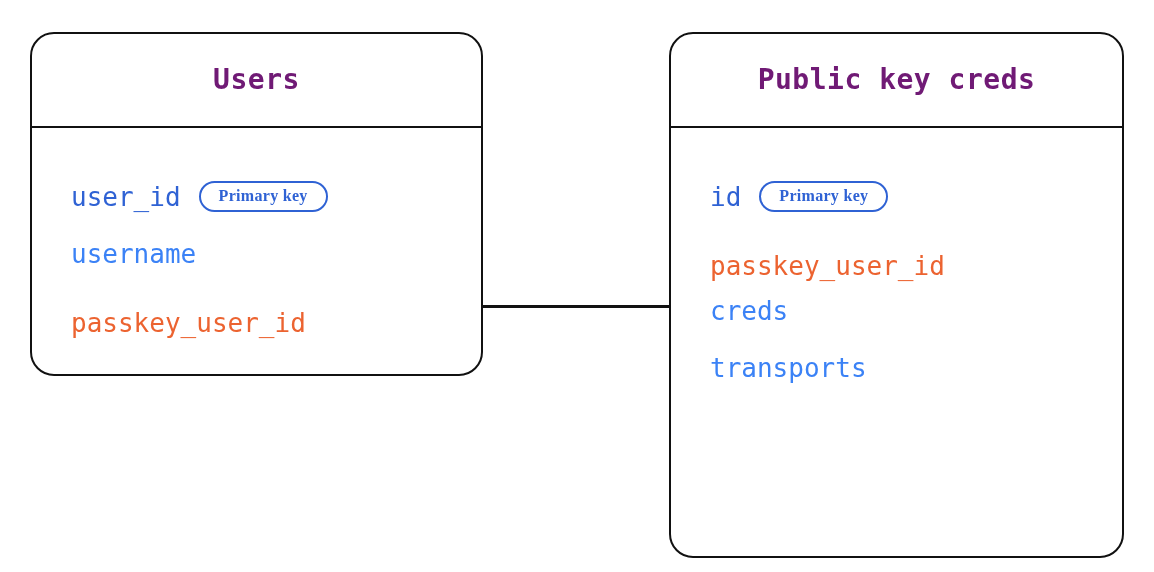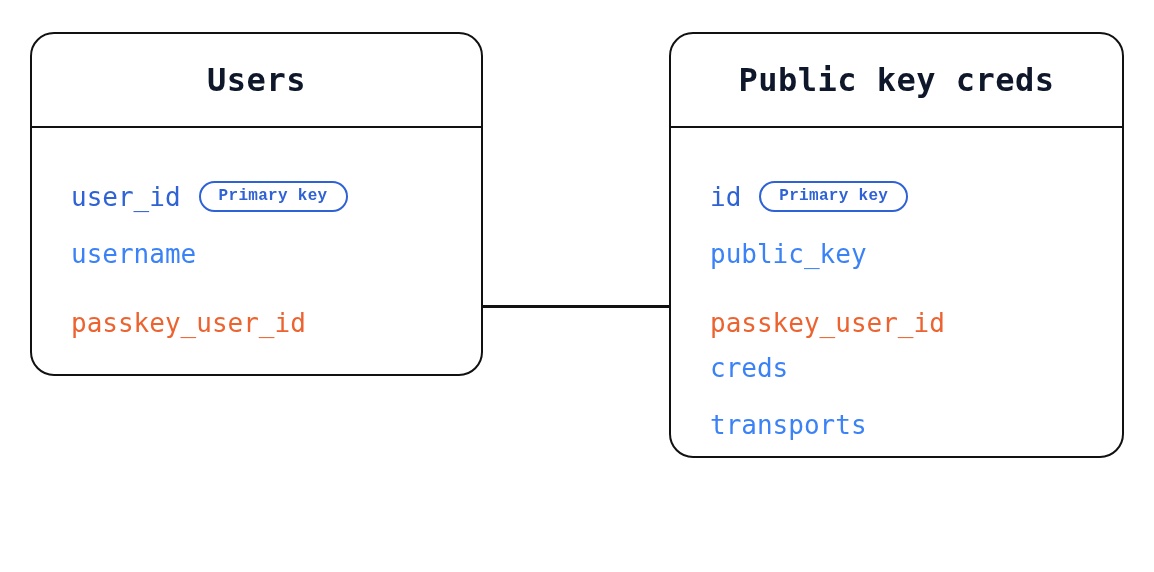--- a/index.html
+++ b/index.html
@@ -41,23 +41,23 @@
     height: 94px;
     box-sizing: border-box;
     border-bottom: 2px solid #111111;
     display: flex;
     align-items: center;
     justify-content: center;
   }
 
   .entity-title {
     font-family: "DejaVu Sans Mono", "Liberation Mono", monospace;
-    font-size: 32px;
+    font-size: 28px;
     font-weight: bold;
-    color: #0f172a;
+    color: #701a75;
     letter-spacing: 0.5px;
     white-space: nowrap;
     line-height: 1;
   }
 
   .entity-fields {
     position: absolute;
     left: 0;
     right: 0;
     top: 94px;
@@ -82,21 +82,21 @@
   .field-name.pk { color: #2f62d4; }
   .field-name.fk { color: #ec6330; margin-top: 25px; }
 
   
   .badge {
     margin-left: 18px;
     box-sizing: border-box;
     border: 2px solid #2f62d4;
     border-radius: 999px;
     color: #2f62d4;
-    font-family: Liberation Mono, monospace;
+    font-family: Liberation Serif, serif;
     font-size: 16px;
     font-weight: bold;
     letter-spacing: 0.3px;
     padding: 5px 18px 6px 18px;
     line-height: 1;
     white-space: nowrap;
     background: #ffffff;
   }
 
   
@@ -129,36 +129,33 @@
         <span class="field-name">username</span>
       </div>
 
       <div class="field-row">
         <span class="field-name fk">passkey_user_id</span>
       </div>
 
     </div>
   </div>
 
-  <div class="entity" style="left:669px; top:32px; width:455px; height:426px;">
+  <div class="entity" style="left:669px; top:32px; width:455px; height:526px;">
 
     <div class="entity-header">
       <span class="entity-title">Public key creds</span>
     </div>
 
     <div class="entity-fields">
 
       <div class="field-row">
         <span class="field-name pk">id</span>
         <span class="badge">Primary key</span>
       </div>
 
-      <div class="field-row">
-        <span class="field-name">public_key</span>
-      </div>
 
       <div class="field-row">
         <span class="field-name fk">passkey_user_id</span>
       </div>
 
 
       <div class="field-row">
         <span class="field-name">creds</span>
       </div>
 

